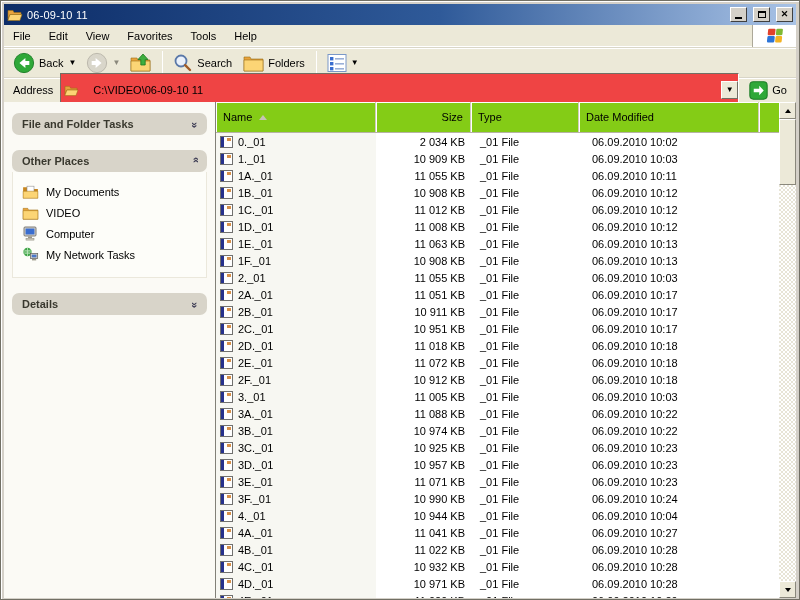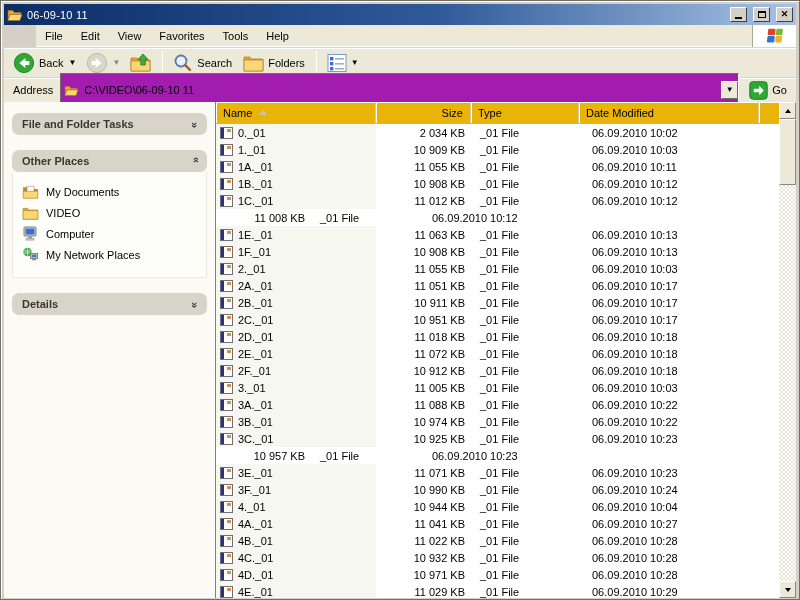--- a/index.html
+++ b/index.html
@@ -11,58 +11,58 @@
   .titlebar{height:21px;display:flex;align-items:center;gap:4px;padding:0 3px;
     background:linear-gradient(90deg,#0c2c67 0%,#2f5a99 55%,#a9c3e6 100%);}
   .title-text{color:#fff;font-weight:normal;flex:1;font-size:11px;letter-spacing:.2px;}
   .winbtn{width:17px;height:15px;background:#d4d0c8;border:1px solid;
     border-color:#fff #404040 #404040 #fff;display:flex;align-items:center;justify-content:center;
     margin-left:2px;flex:none;}
   .glyph-min{width:7px;height:2px;background:#000;margin-top:7px;}
   .glyph-max{width:8px;height:7px;border:1px solid #000;border-top-width:2px;}
   .glyph-close{font-size:9px;font-weight:bold;line-height:1;}
   
-  .menubar{height:22px;background:#ece9d8;display:flex;align-items:center;border-bottom:1px solid #fff;margin-left:32px;}
+  .menubar{height:22px;background:#ece9d8;display:flex;align-items:center;border-bottom:1px solid #fff;}
   .menu-item{padding:3px 9px;}
   .logo-box{margin-left:auto;width:44px;height:22px;background:#fff;border-left:1px solid #aca899;
     display:flex;align-items:center;justify-content:center;}
   
   .toolbar{height:30px;background:#ece9d8;display:flex;align-items:center;padding:0 4px;
     border-top:1px solid #d9d6c8;box-shadow:inset 0 1px 0 #fff;}
   .tbtn{display:flex;align-items:center;gap:4px;padding:2px 5px;}
   .tlabel{padding-right:1px;}
   .drop{font-size:8px;line-height:1;color:#000;}
   .drop.dim{color:#8a887c;}
   .sep{width:1px;height:23px;background:#aca899;border-right:1px solid #fff;margin:0 5px;flex:none;}
   
   .addressbar{height:25px;background:#ece9d8;display:flex;align-items:center;gap:7px;
     padding:0 3px 0 9px;border-top:1px solid #d9d6c8;box-shadow:inset 0 1px 0 #fff;}
   .addr-label{color:#000;}
-  .addr-input{flex:1;height:35px;background:#a21caf;border:1px solid;
-    border-color:#716f64 #fff #fff #716f64;display:flex;align-items:center;gap:5px;padding-left:3px;}
+  .addr-input{flex:1;height:35px;background:#ef4444;border:1px solid;
+    border-color:#716f64 #fff #fff #716f64;display:flex;align-items:center;gap:14px;padding-left:3px;}
   .addr-drop{width:17px;height:18px;margin-left:auto;background:#ece9d8;border:1px solid;
     border-color:#fff #716f64 #716f64 #fff;display:flex;align-items:center;justify-content:center;}
   .gobtn{display:flex;align-items:center;gap:4px;padding:1px 6px 1px 3px;}
   
   .content{display:flex;height:496px;background:#fff;}
   .sidebar{width:211px;flex:none;background:#fbfaf5;padding:11px 8px 0 8px;overflow:hidden;}
   .task-section{margin-bottom:15px;}
   .task-header{height:22px;background:#d8d4c9;display:flex;align-items:center;
     padding:0 10px;font-weight:bold;color:#39382e;border-radius:7px;}
   .chev{margin-left:auto;color:#3d3c54;font-weight:bold;font-size:11px;letter-spacing:-2px;
     display:inline-block;}
   .chev.down{transform:rotate(90deg);}
   .chev.up{transform:rotate(-90deg);}
   .task-body{background:#fdfdf9;border:1px solid #ebe8dc;border-top:none;padding:9px 4px 12px 9px;}
   .place{display:flex;align-items:center;gap:7px;height:21px;}
   .place svg{flex:none;}
   
   .list{flex:1;display:flex;border-left:1px solid #828078;background:#fff;min-width:0;}
   .list-main{flex:1;display:flex;flex-direction:column;min-width:0;}
-  .lheader{display:flex;height:22px;flex:none;background:#eab308;border-bottom:1px solid #b6b3a5;}
+  .lheader{display:flex;height:31px;flex:none;background:#84cc16;border-bottom:1px solid #b6b3a5;}
   .hcell{display:flex;align-items:center;padding:0 7px;border-right:1px solid #cfccbe;
     box-shadow:inset 1px 1px 0 #fff;flex:none;}
   .h-name{width:160px;}
   .h-size{width:95px;justify-content:flex-end;}
   .h-type{width:108px;}
   .h-date{width:180px;align-items:center;}
   .h-fill{flex:1;border-right:none;}
   .sort-asc{width:0;height:0;border-left:4px solid transparent;border-right:4px solid transparent;
     border-bottom:5px solid #c6c3b4;margin-left:7px;}
   .rows{flex:1;overflow:hidden;}
@@ -246,21 +246,21 @@
             <span>Computer</span>
           </div>
           <div class="place">
             <svg width="17" height="15" viewBox="0 0 16 15">
               <circle cx="5" cy="5" r="4.2" fill="#3fa447"></circle>
               <path stroke="#bfe6bf" stroke-width="0.8" fill="none" d="M0.8 5h8.4M5 0.8v8.4M1.6 2.8c2 1.4 4.8 1.4 6.8 0M1.6 7.2c2-1.4 4.8-1.4 6.8 0"></path>
               <rect x="8" y="6.5" width="7.2" height="5" fill="#d8d4c8" stroke="#5a5a5a" stroke-width="0.7"></rect>
               <rect x="9.2" y="7.6" width="4.8" height="2.8" fill="#4a76c8"></rect>
               <rect x="9.5" y="12" width="4.2" height="1.4" fill="#9a9688"></rect>
             </svg>
-            <span>My Network Places</span>
+            <span>My Network Tasks</span>
           </div>
         </div>
       </div>
 
       <div class="task-section">
         <div class="task-header">
           <span>Details</span>
           <span class="chev down">»</span>
         </div>
       </div>
@@ -324,20 +324,24 @@
             <div class="row">
               <span class="cell c-name">
                 <span class="fico"></span>
                 <span>1C._01</span>
               </span>
               <span class="cell c-size">11 012 KB</span>
               <span class="cell c-type">_01 File</span>
               <span class="cell c-date">06.09.2010 10:12</span>
             </div>
             <div class="row">
+              <span class="cell c-name">
+                <span class="fico"></span>
+                <span>1D._01</span>
+              </span>
               <span class="cell c-size">11 008 KB</span>
               <span class="cell c-type">_01 File</span>
               <span class="cell c-date">06.09.2010 10:12</span>
             </div>
             <div class="row">
               <span class="cell c-name">
                 <span class="fico"></span>
                 <span>1E._01</span>
               </span>
               <span class="cell c-size">11 063 KB</span>
@@ -446,20 +450,24 @@
             <div class="row">
               <span class="cell c-name">
                 <span class="fico"></span>
                 <span>3C._01</span>
               </span>
               <span class="cell c-size">10 925 KB</span>
               <span class="cell c-type">_01 File</span>
               <span class="cell c-date">06.09.2010 10:23</span>
             </div>
             <div class="row">
+              <span class="cell c-name">
+                <span class="fico"></span>
+                <span>3D._01</span>
+              </span>
               <span class="cell c-size">10 957 KB</span>
               <span class="cell c-type">_01 File</span>
               <span class="cell c-date">06.09.2010 10:23</span>
             </div>
             <div class="row">
               <span class="cell c-name">
                 <span class="fico"></span>
                 <span>3E._01</span>
               </span>
               <span class="cell c-size">11 071 KB</span>

